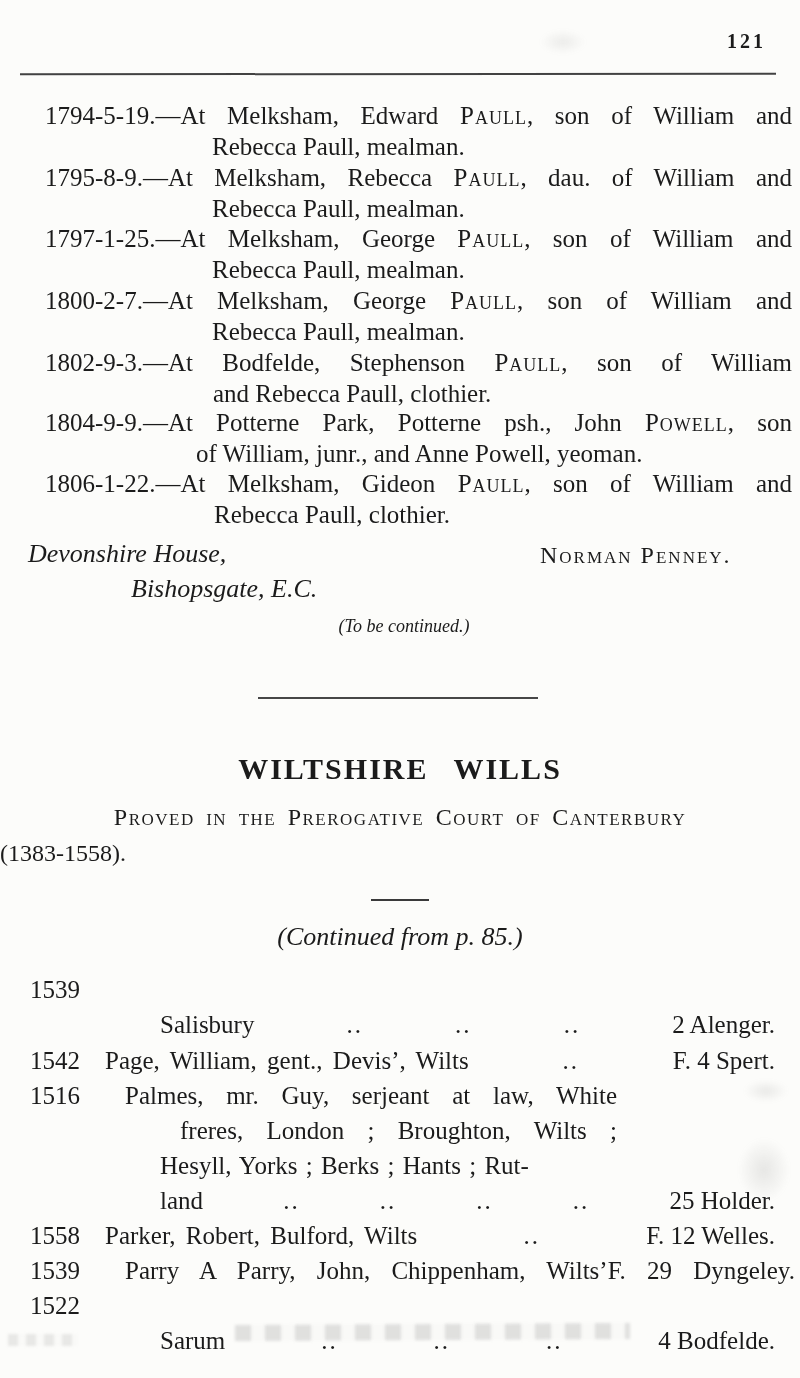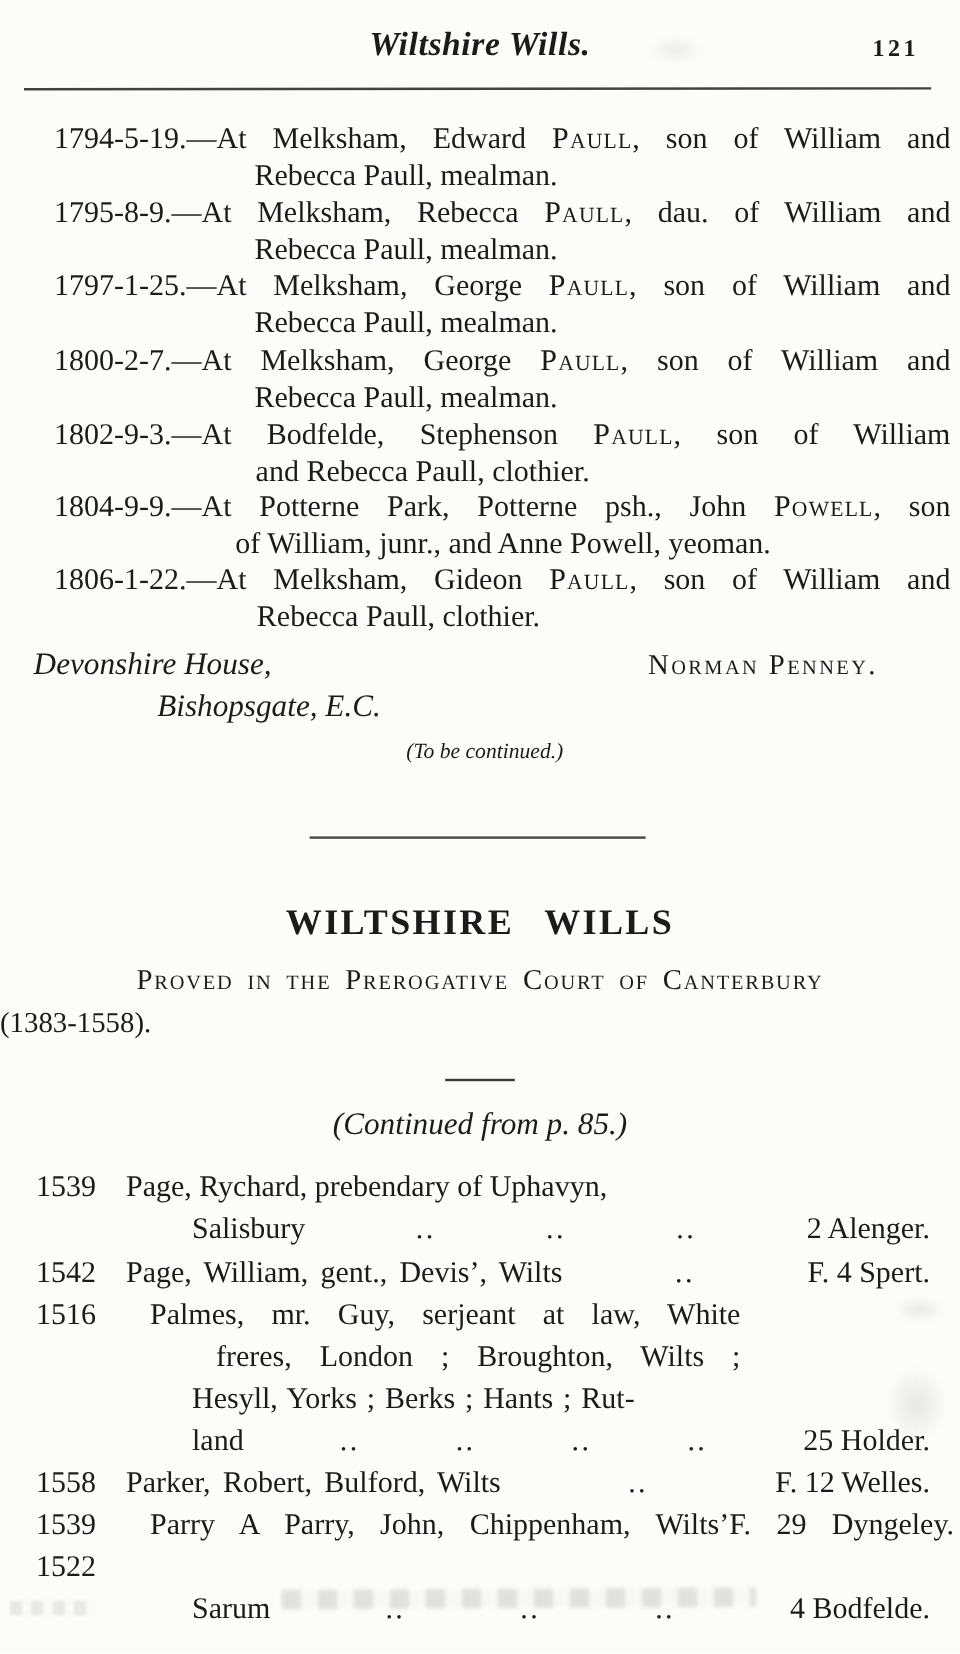--- a/index.html
+++ b/index.html
@@ -57,21 +57,20 @@
   .ws4{word-spacing:4px;}
   .ws2{word-spacing:2px;}
 
   .smudge{position:absolute;pointer-events:none;}
 </style>
 </head>
 <body>
 
 <div class="page">
 
-  <div class="header-title">Wiltshire Wills.</div>
   <div class="page-number">121</div>
   <div class="rule-top"></div>
 
   <div class="line jl entry-l1" style="top:101px"><span>1794-5-19.</span><span>—At Melksham, Edward </span><span class="sc">Paull</span><span>, son of William and</span></div>
   <div class="line entry-l2" style="top:132px;left:212px">Rebecca Paull, mealman.</div>
 
   <div class="line jl entry-l1" style="top:163px"><span>1795-8-9.</span><span>—At Melksham, Rebecca </span><span class="sc">Paull</span><span>, dau. of William and</span></div>
   <div class="line entry-l2" style="top:194px;left:212px">Rebecca Paull, mealman.</div>
 
   <div class="line jl entry-l1" style="top:224px"><span>1797-1-25.</span><span>—At Melksham, George </span><span class="sc">Paull</span><span>, son of William and</span></div>
@@ -96,21 +95,20 @@
 
   <div class="divider-mid"></div>
 
   <div class="section-title">WILTSHIRE WILLS</div>
   <div class="section-subtitle sc">Proved in the Prerogative Court of Canterbury</div>
   <div class="section-years">(1383-1558).</div>
   <div class="rule-short"></div>
   <div class="section-continued">(Continued from p. 85.)</div>
 
   <div class="line wyear" style="top:975px">1539</div>
-  <div class="line" style="top:975px;left:105px">Page, Rychard, prebendary of Uphavyn,</div>
   <div class="line wflex" style="top:1010px;left:160px;width:615px">
     <span>Salisbury</span>
     <span class="ldr">..</span>
     <span class="ldr">..</span>
     <span class="ldr">..</span>
     <span>2 Alenger.</span>
   </div>
 
   <div class="line wyear" style="top:1046px">1542</div>
   <div class="line wflex" style="top:1046px;left:105px;width:670px">

